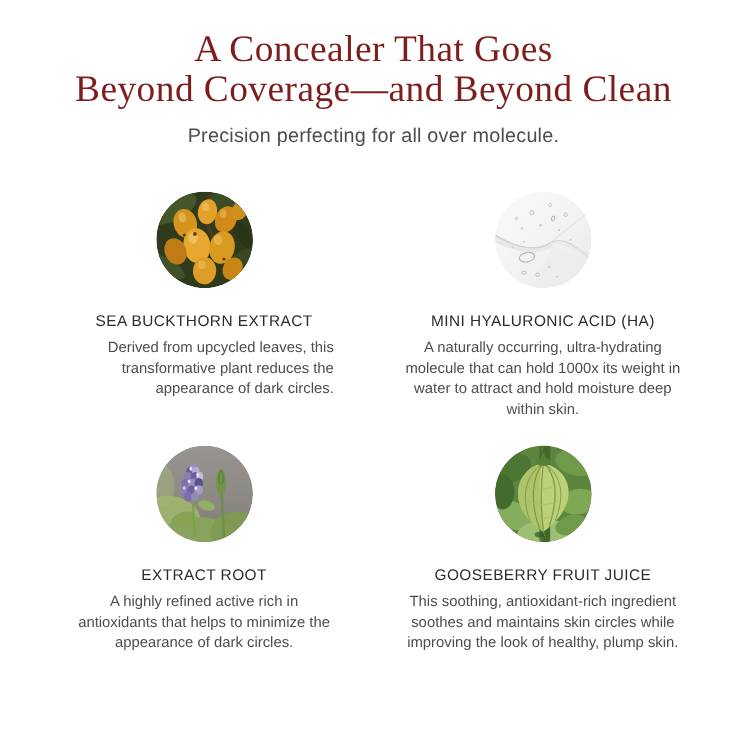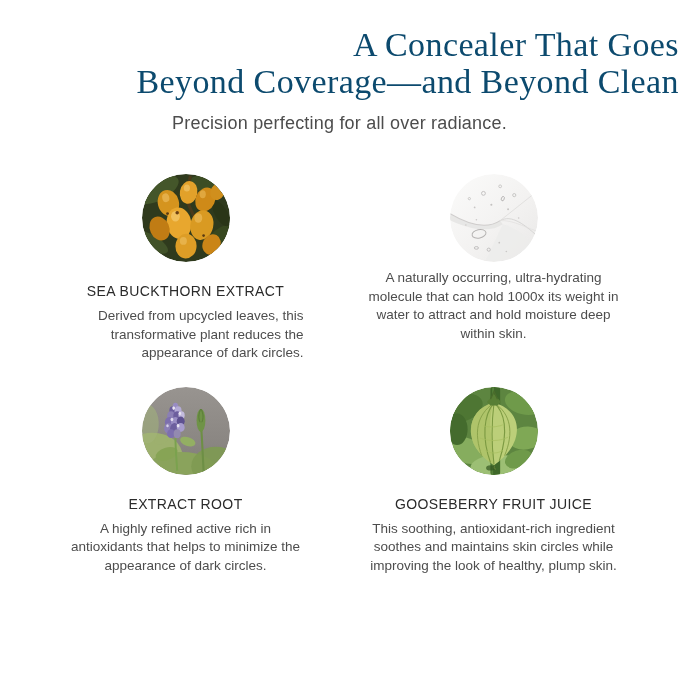--- a/index.html
+++ b/index.html
@@ -10,25 +10,24 @@
     height: 679px;
     background: #ffffff;
     font-family: "Liberation Sans", sans-serif;
     overflow: hidden;
     padding-top: 26px;
   }
   .header { text-align: center; }
   .title {
     font-family: "Liberation Serif", serif;
     font-weight: 400;
-    color: #0c4a6e;
+    color: #7f1d1d;
     font-size: 34px;
     line-height: 37px;
     letter-spacing: 0.4px;
-    text-align: right;
   }
   .subtitle {
     margin-top: 13px;
     font-size: 18px;
     line-height: 21px;
     color: #4d4d4d;
     letter-spacing: 0.2px;
   }
   .grid {
     width: 616px;
@@ -73,21 +72,21 @@
 </head>
 <body>
 
 <div class="page">
 
   <div class="header">
     <h1 class="title">
       <span>A Concealer That Goes</span><br>
       <span>Beyond Coverage—and Beyond Clean</span>
     </h1>
-    <div class="subtitle">Precision perfecting for all over radiance.</div>
+    <div class="subtitle">Precision perfecting for all over molecule.</div>
   </div>
 
   <div class="grid">
 
     <div class="cell">
       <div class="photo">
         <svg viewBox="0 0 100 100" xmlns="http://www.w3.org/2000/svg">
           <defs>
               <clipPath id="clip1">
                 <circle cx="50" cy="50" r="50"></circle>
@@ -161,20 +160,21 @@
             <circle cx="30" cy="52" r="0.9" fill="#cac8c7"></circle>
             <circle cx="44" cy="86" r="1.8" fill="none" stroke="#b8b6b5" stroke-width="0.9"></circle>
             <ellipse cx="30" cy="84" rx="2.4" ry="1.5" fill="none" stroke="#b4b2b1" stroke-width="0.9"></ellipse>
             <circle cx="56" cy="78" r="1" fill="#c6c4c3"></circle>
             <circle cx="64" cy="88" r="0.9" fill="#cac8c7"></circle>
             <circle cx="78" cy="50" r="0.9" fill="#ccc9c8"></circle>
             <circle cx="18" cy="58" r="0.8" fill="#ccc9c8"></circle>
           </g>
         </svg>
       </div>
+      <div class="ing-name">MINI HYALURONIC ACID (HA)</div>
       <p class="ing-desc">A naturally occurring, ultra-hydrating molecule that can hold 1000x its weight in water to attract and hold moisture deep within skin.</p>
     </div>
 
     <div class="cell">
       <div class="photo">
         <svg viewBox="0 0 100 100" xmlns="http://www.w3.org/2000/svg">
           <defs>
             <clipPath id="clip3">
                 <circle cx="50" cy="50" r="50"></circle>
               </clipPath>

